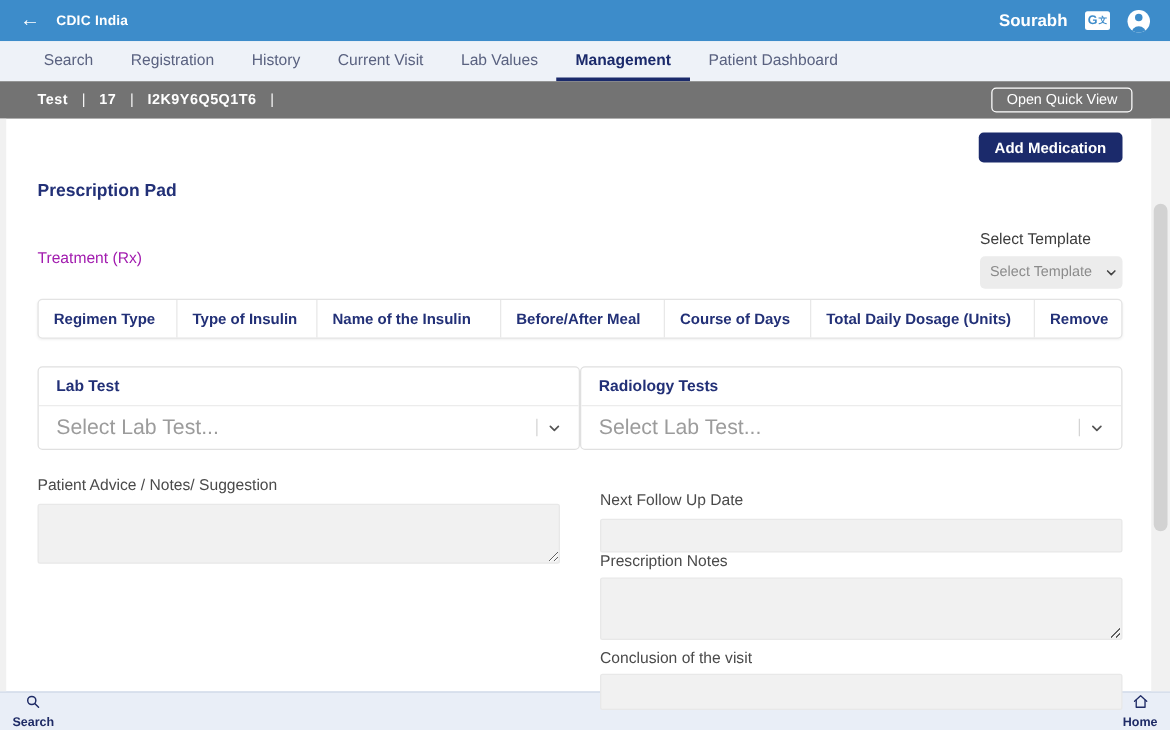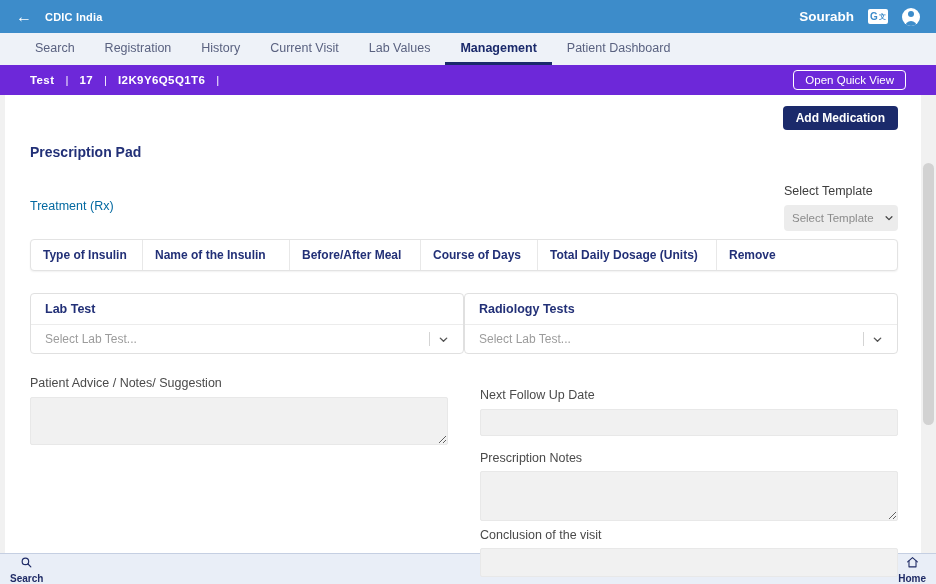--- a/index.html
+++ b/index.html
@@ -19,67 +19,67 @@
   .gt-icon .g{font-size:10px;font-weight:700;line-height:1;}
   .gt-icon .zh{font-size:7px;font-weight:700;line-height:1;}
   .account-icon{width:18px;height:18px;background:#fff;border-radius:50%;position:relative;overflow:hidden;cursor:pointer;}
   .account-icon .head{position:absolute;top:3px;left:6px;width:6px;height:6px;border-radius:50%;background:#3d8cca;}
   .account-icon .shoulders{position:absolute;bottom:-3px;left:3px;width:12px;height:8px;border-radius:6px 6px 0 0;background:#3d8cca;}
   
   .navbar{height:32px;flex:none;background:#eef2f8;display:flex;align-items:stretch;padding-left:20px;}
   .tab{display:flex;align-items:center;padding:0 15px;font-size:12.5px;color:#5a6280;border-bottom:3px solid transparent;box-sizing:border-box;cursor:pointer;white-space:nowrap;}
   .tab.active{color:#1b2a6b;font-weight:700;border-bottom-color:#1b2a6b;}
   
-  .patientbar{height:30px;flex:none;background:#6d28d9;display:flex;align-items:center;padding:0 30px;color:#fff;}
+  .patientbar{height:30px;flex:none;background:#737373;display:flex;align-items:center;padding:0 30px;color:#fff;}
   .pb-seg{font-size:11.5px;font-weight:600;letter-spacing:.4px;}
   .pb-sep{margin:0 11px;font-size:11.5px;opacity:.95;}
   .quick-view-btn{margin-left:auto;background:transparent;border:1px solid #fff;color:#fff;font-size:11.5px;padding:3px 11px;border-radius:4px;font-family:inherit;cursor:pointer;}
   
   .content{flex:1;position:relative;background:#fff;}
   .left-strip{position:absolute;left:0;top:0;bottom:0;width:5px;background:#f1f1f1;}
   .vscrollbar{position:absolute;right:0;top:0;bottom:0;width:15px;background:#f1f1f1;}
   .scroll-thumb{position:absolute;top:68px;left:2px;width:11px;height:262px;background:#d2d2d2;border-radius:6px;}
   .content-inner{position:absolute;left:30px;right:38px;top:0;bottom:0;}
   .add-med-row{display:flex;justify-content:flex-end;margin-top:11px;}
   .add-med-btn{background:#1b2a6b;color:#fff;border:none;border-radius:4px;font-size:12px;font-weight:600;padding:5px 13px;font-family:inherit;cursor:pointer;}
   .section-title{margin-top:14px;font-size:14px;font-weight:700;color:#223077;}
   .template-row{margin-top:24px;display:flex;justify-content:space-between;align-items:flex-end;}
-  .treatment-label{font-size:12.5px;color:#0369a1;margin-bottom:18px;}
+  .treatment-label{font-size:12.5px;color:#a21caf;margin-bottom:18px;}
   .template-col{display:flex;flex-direction:column;align-items:flex-start;}
   .template-label{font-size:12.5px;color:#3d3d3d;margin-bottom:7px;}
   .select-template{width:114px;height:26px;background:#ececec;border-radius:4px;display:flex;align-items:center;padding:0 8px;box-sizing:border-box;cursor:pointer;}
   .select-template .st-text{flex:1;font-size:11.5px;color:#8b8b8b;white-space:nowrap;}
   .st-divider{width:1px;height:14px;background:#cfcfcf;margin:0 6px 0 4px;}
   
   .rx-table{margin-top:8px;display:flex;height:30px;border:1px solid #e3e3e3;border-radius:4px;box-shadow:0 1px 2px rgba(0,0,0,.06);background:#fff;}
   .th{display:flex;align-items:center;padding:0 12px;font-size:12px;font-weight:700;color:#223077;border-right:1px solid #e8e8e8;box-sizing:border-box;white-space:nowrap;overflow:hidden;}
   .th.c1{width:111px;}.th.c2{width:112px;}.th.c3{width:147px;}.th.c4{width:131px;}
   .th.c5{width:117px;}.th.c6{width:179px;}.th.c7{flex:1;border-right:none;}
   
   .boxes-row{display:flex;margin-top:22px;}
   .test-box{flex:1;border:1px solid #e0e0e0;border-radius:4px;background:#fff;overflow:hidden;}
   .test-box-header{padding:8px 14px;font-size:12.5px;font-weight:700;color:#223077;border-bottom:1px solid #ececec;}
   .test-box-select{display:flex;align-items:center;padding:7px 14px;cursor:pointer;}
-  .placeholder{flex:1;font-size:12px;color:#9c9c9c;}
+  .placeholder{flex:1;font-size:17px;color:#9c9c9c;}
   .sel-divider{width:1px;height:14px;background:#d4d4d4;margin-right:8px;}
   .chev{flex:none;display:flex;align-items:center;}
   
   .form-row{display:flex;gap:32px;margin-top:19px;justify-content:center;}
   .form-col{flex:1;min-width:0;}
   .form-col.right{padding-top:12px;}
   .f-label{font-size:12.5px;color:#4a4a4a;}
   .f-label + textarea,.f-label + input{margin-top:6px;}
   textarea,input[type="text"]{
     width:100%;box-sizing:border-box;background:#f1f1f1;border:1px solid #e8e8e8;
     border-radius:2px;font-family:inherit;font-size:12.5px;color:#333;outline:none;display:block;
   }
   textarea{resize:both;}
   .ta-advice{height:48px;}
   .in-date{height:27px;}
-  .lbl-notes{margin-top:15px;display:block;}
+  .lbl-notes{display:block;}
   .ta-notes{height:50px;}
   .lbl-conclusion{margin-top:7px;display:block;}
   .in-conclusion{height:29px;}
   
   .bottombar{height:31px;flex:none;background:#e9eef7;border-top:1px solid #c5cfe2;display:flex;align-items:center;justify-content:space-between;padding:0 10px;box-sizing:border-box;}
   .bb-item{display:flex;flex-direction:column;align-items:center;gap:0;cursor:pointer;}
   .bb-label{font-size:10px;font-weight:700;color:#1f2b66;}
 </style>
 </head>
 <body>
@@ -144,20 +144,21 @@
           <span class="chev">
             <svg width="10" height="10" viewBox="0 0 24 24" fill="none" stroke="#444" stroke-width="3" stroke-linecap="round" stroke-linejoin="round">
                 <path d="M5 9 L12 16 L19 9"></path>
               </svg>
           </span>
         </div>
       </div>
     </div>
 
     <div class="rx-table">
+      <div class="th c1">Regimen Type</div>
       <div class="th c2">Type of Insulin</div>
       <div class="th c3">Name of the Insulin</div>
       <div class="th c4">Before/After Meal</div>
       <div class="th c5">Course of Days</div>
       <div class="th c6">Total Daily Dosage (Units)</div>
       <div class="th c7">Remove</div>
     </div>
 
     <div class="boxes-row">
       <div class="test-box">

